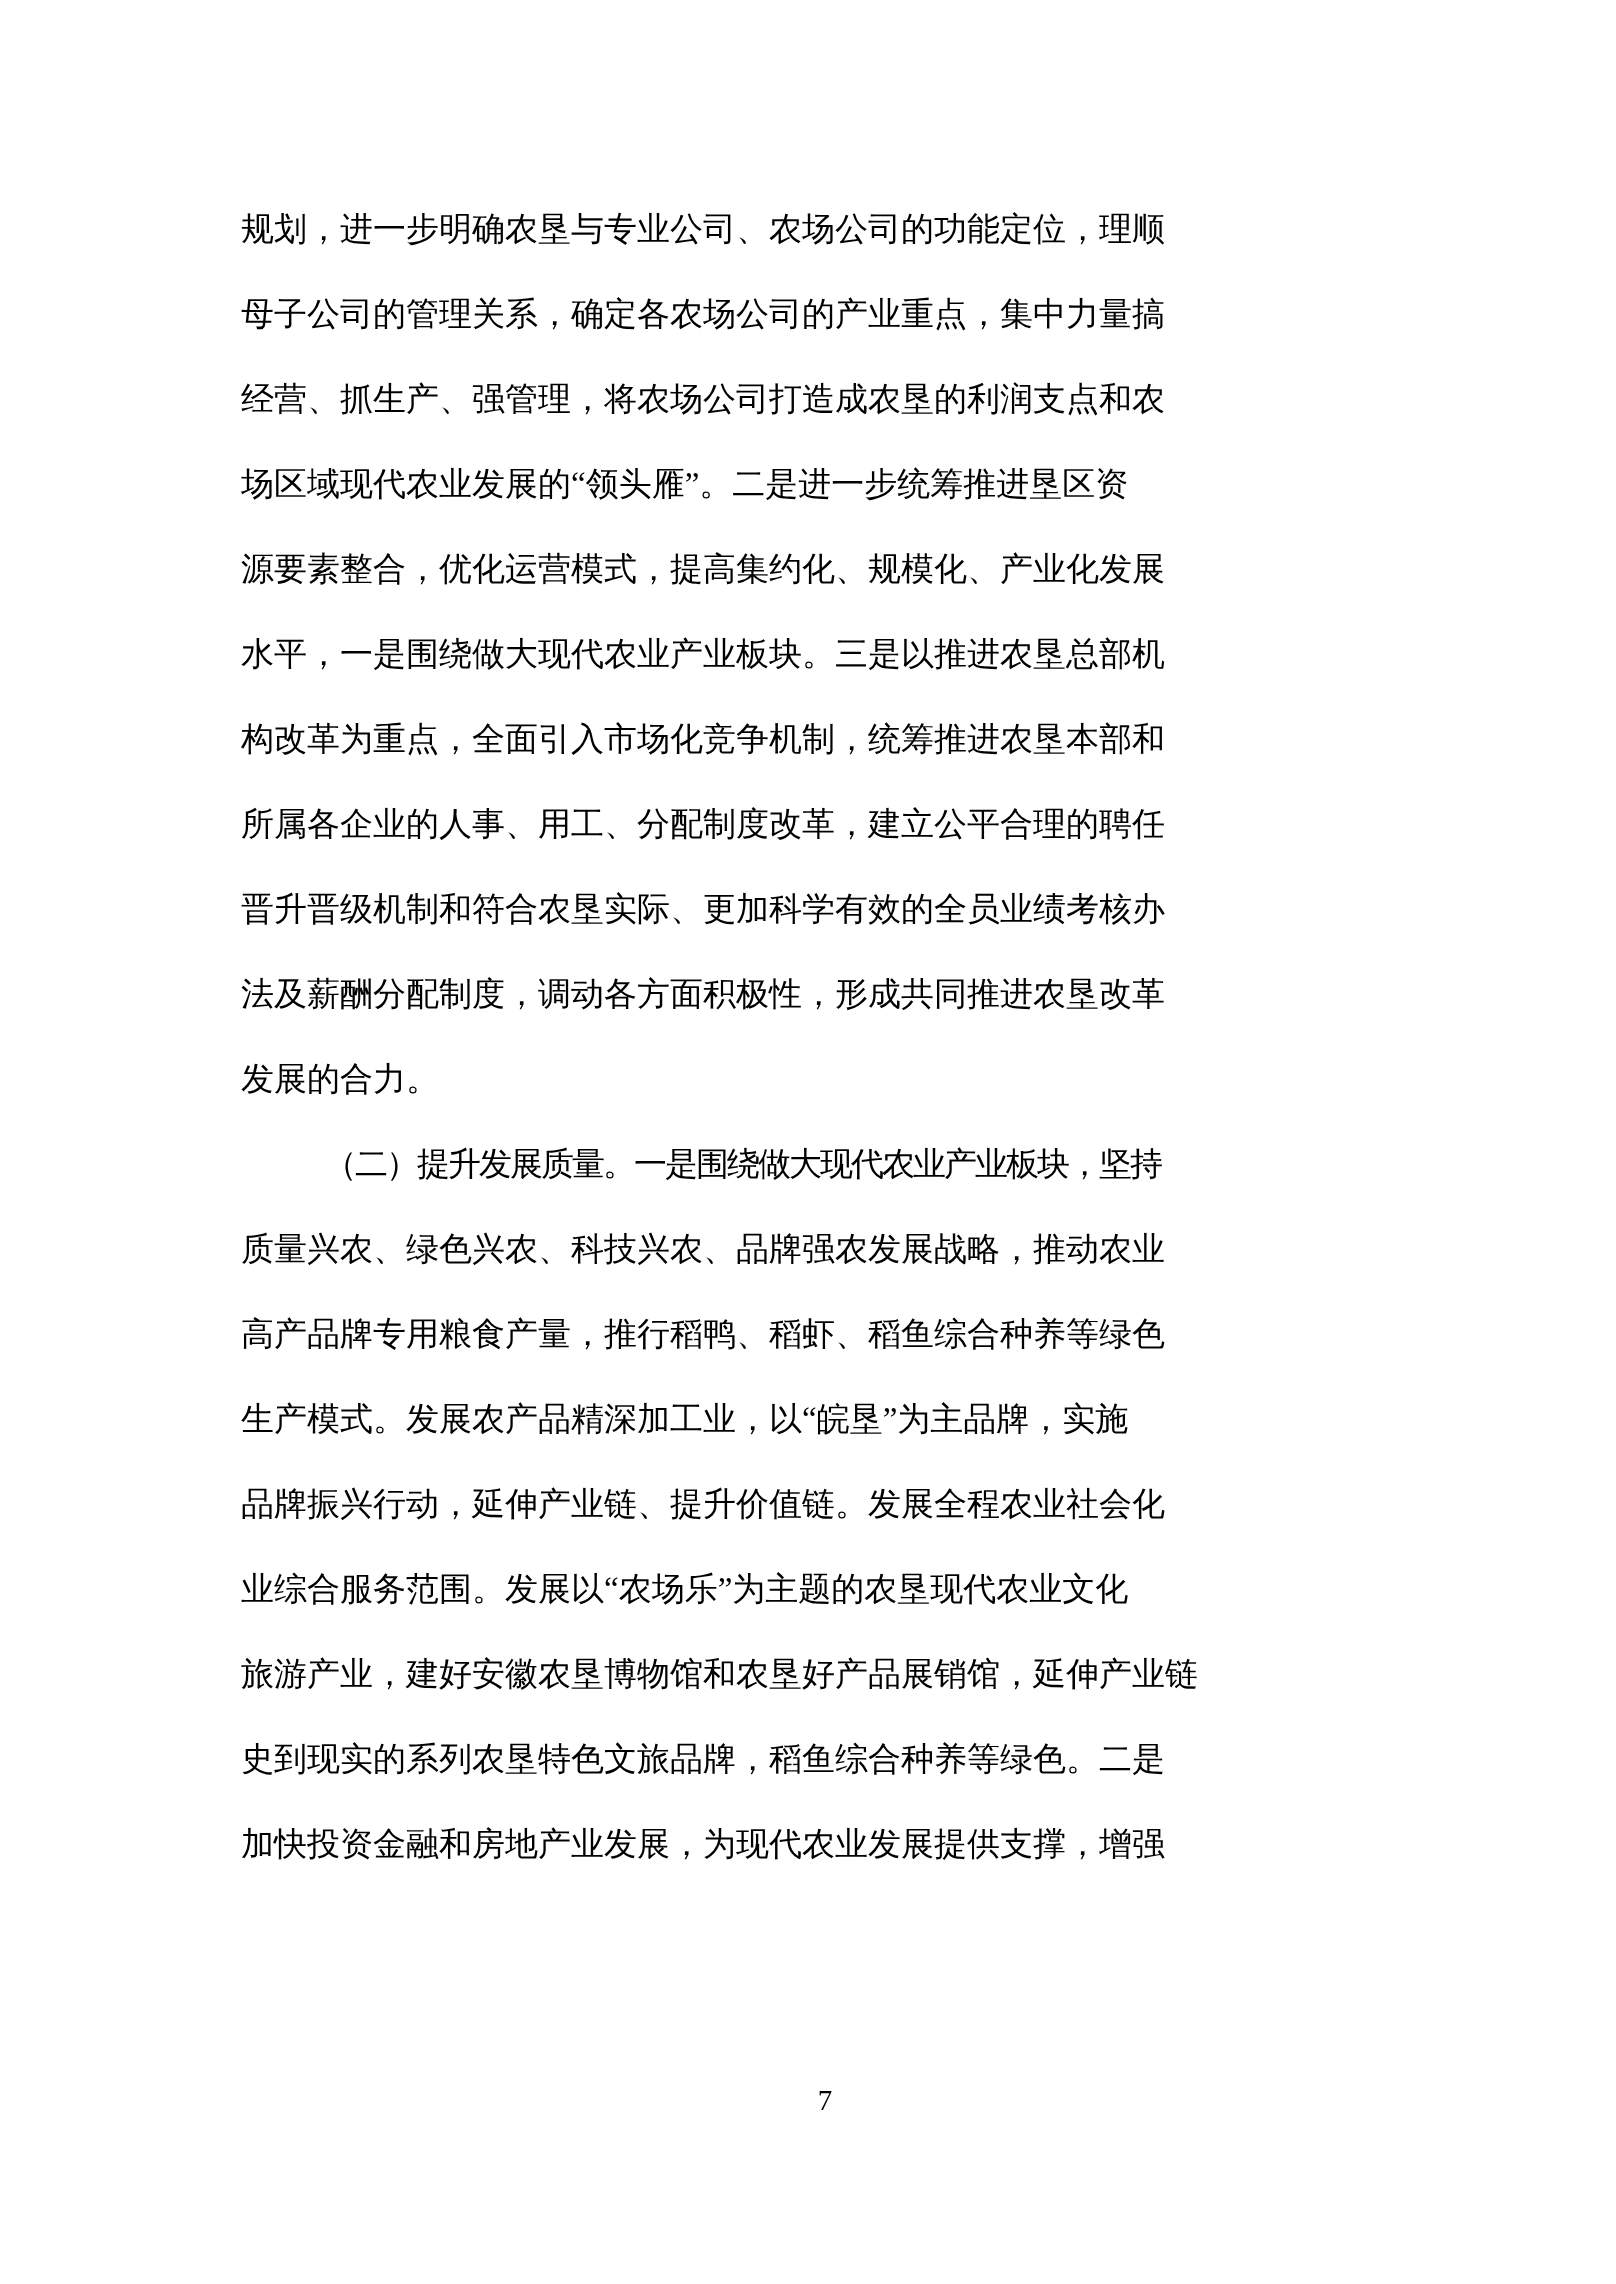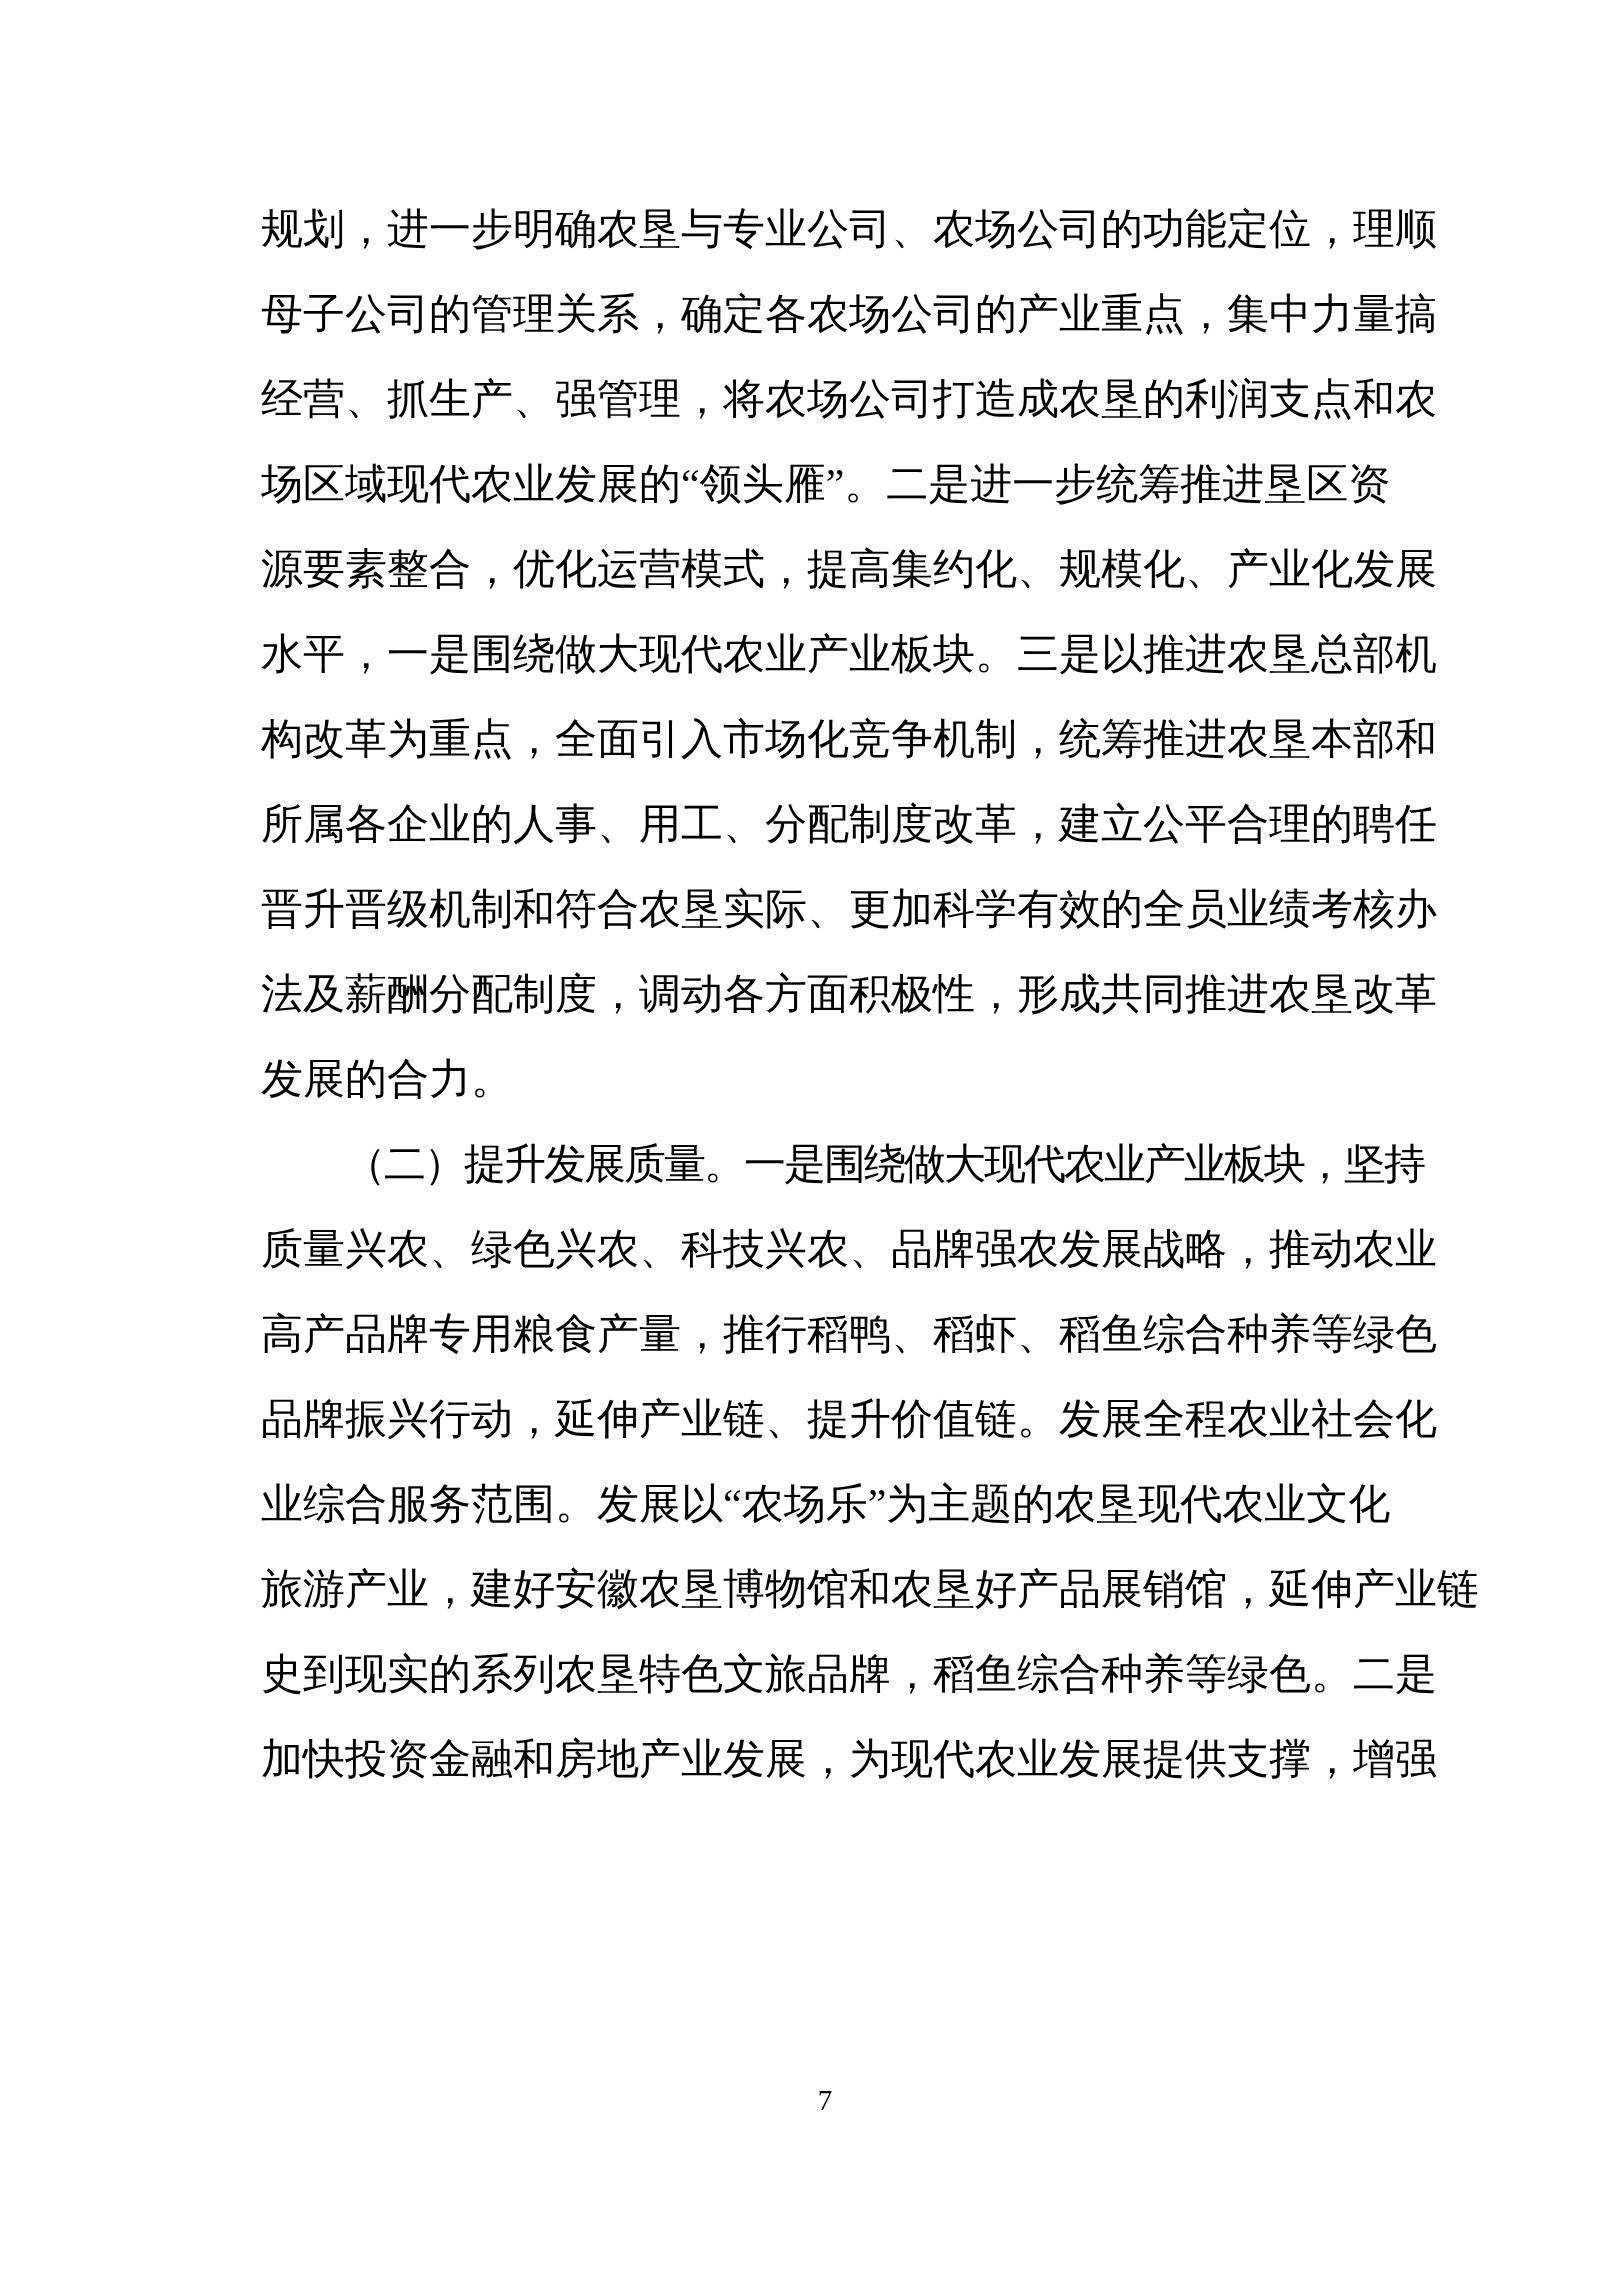--- a/index.html
+++ b/index.html
@@ -15,28 +15,27 @@
     overflow: hidden;
   }
   .content {
     position: absolute;
     left: 241px;
     top: 187px;
     width: 1168px;
   }
   .line {
     font-family: "Liberation Serif", "DejaVu Serif", serif;
-    font-size: 42px;
+    font-size: 33px;
     line-height: 85px;
     height: 85px;
     color: #000000;
     white-space: nowrap;
     letter-spacing: 0;
     text-align: left;
-    margin-left: 20px;
   }
   .para-indent {
     text-indent: 83px;
     letter-spacing: -2px;
   }
   .pagenum {
     position: absolute;
     left: 807px;
     top: 2086px;
     width: 36px;
@@ -59,20 +58,21 @@
     <div class="line">源要素整合，优化运营模式，提高集约化、规模化、产业化发展</div>
     <div class="line">水平，一是围绕做大现代农业产业板块。三是以推进农垦总部机</div>
     <div class="line">构改革为重点，全面引入市场化竞争机制，统筹推进农垦本部和</div>
     <div class="line">所属各企业的人事、用工、分配制度改革，建立公平合理的聘任</div>
     <div class="line">晋升晋级机制和符合农垦实际、更加科学有效的全员业绩考核办</div>
     <div class="line">法及薪酬分配制度，调动各方面积极性，形成共同推进农垦改革</div>
     <div class="line">发展的合力。</div>
     <div class="line para-indent">（二）提升发展质量。一是围绕做大现代农业产业板块，坚持</div>
     <div class="line">质量兴农、绿色兴农、科技兴农、品牌强农发展战略，推动农业</div>
     <div class="line">高产品牌专用粮食产量，推行稻鸭、稻虾、稻鱼综合种养等绿色</div>
+    <div class="line">生产模式。发展农产品精深加工业，以“皖垦”为主品牌，实施</div>
     <div class="line">品牌振兴行动，延伸产业链、提升价值链。发展全程农业社会化</div>
     <div class="line">业综合服务范围。发展以“农场乐”为主题的农垦现代农业文化</div>
     <div class="line">旅游产业，建好安徽农垦博物馆和农垦好产品展销馆，延伸产业链</div>
     <div class="line">史到现实的系列农垦特色文旅品牌，稻鱼综合种养等绿色。二是</div>
     <div class="line">加快投资金融和房地产业发展，为现代农业发展提供支撑，增强</div>
   </div>
   <div class="pagenum">7</div>
 </div>
 
 

